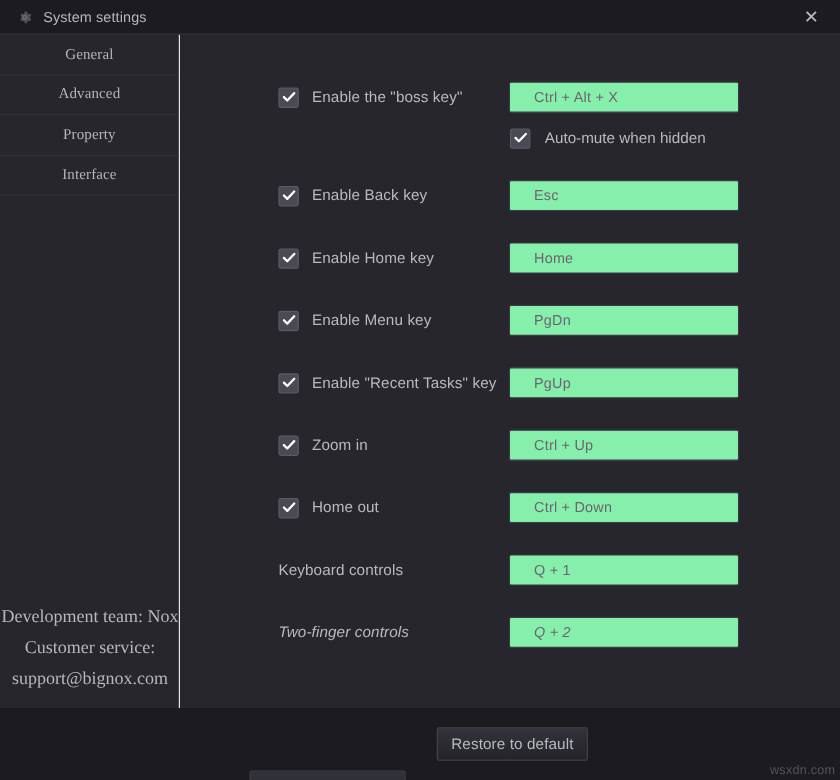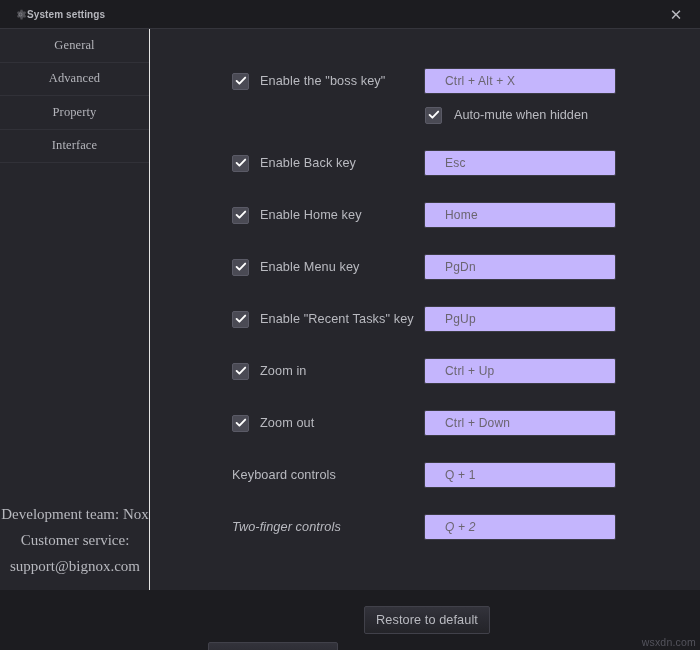--- a/index.html
+++ b/index.html
@@ -28,24 +28,24 @@
     display: flex;
     align-items: center;
   }
   .title-gear {
     margin-left: 14px;
     width: 13px; height: 13px;
     display: block;
     opacity: .62;
   }
   .title-text {
-    font-size: 10px;
+    margin-left: 9px;
+    font-size: 12px;
     color: #b6b7bd;
     letter-spacing: .1px;
-    font-weight: bold;
   }
   .close-btn {
     position: absolute;
     right: 8px; top: 2px;
     width: 32px; height: 24px;
     display: flex; align-items: center; justify-content: center;
     color: #b9bac0;
     font-size: 15px;
     line-height: 1;
     cursor: pointer;
@@ -133,21 +133,21 @@
     white-space: nowrap;
     letter-spacing: .1px;
   }
   .row-label.nocb { left: 81px; }
 
   .keyfield {
     position: absolute;
     left: 273px;
     width: 192px;
     height: 26px;
-    background: #c4b5fd;
+    background: #86efac;
     border: 1px solid #3b3b44;
     border-radius: 2px;
     display: flex;
     align-items: center;
     cursor: text;
   }
   .keyfield span {
     padding-left: 20px;
     font-size: 12px;
     color: #6b6570;
@@ -323,21 +323,21 @@
           <span>Ctrl + Up</span>
         </div>
       </div>
 
       <div class="row" style="top:381px;">
         <div class="cb">
           <svg width="12" height="12" viewBox="0 0 12 12">
               <path d="M1.6 5.9 L4.4 8.7 L10.2 2.6" stroke="#ffffff" stroke-width="1.9" fill="none" stroke-linecap="round" stroke-linejoin="round"></path>
             </svg>
         </div>
-        <div class="row-label">Zoom out</div>
+        <div class="row-label">Home out</div>
         <div class="keyfield">
           <span>Ctrl + Down</span>
         </div>
       </div>
 
       <div class="row" style="top:433px;">
         <div class="row-label nocb">Keyboard controls</div>
         <div class="keyfield">
           <span>Q + 1</span>
         </div>

